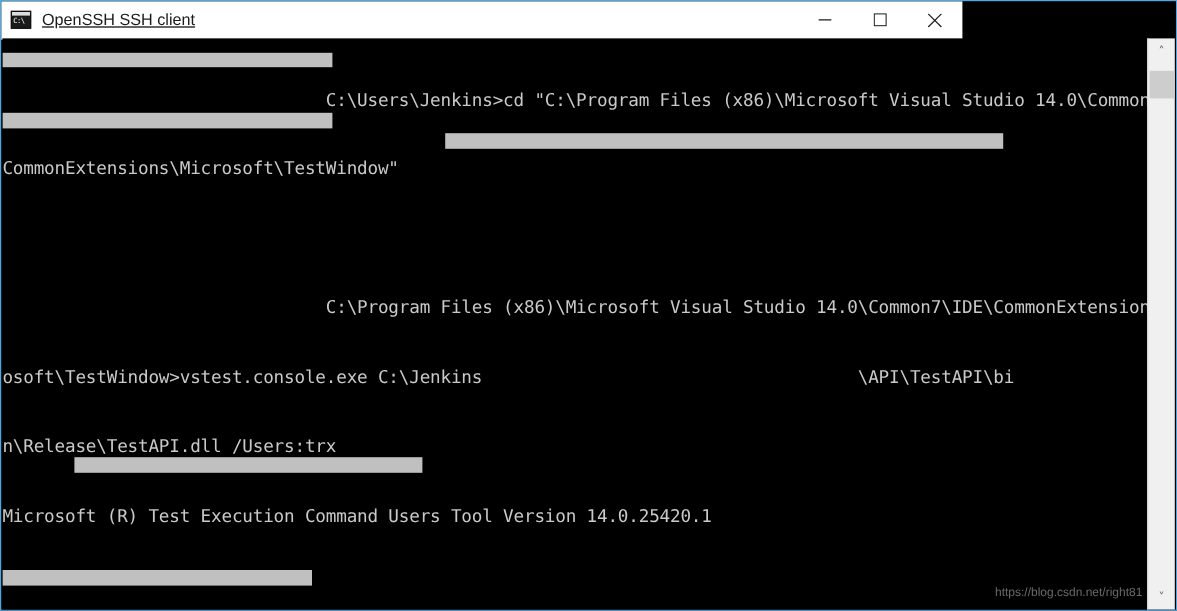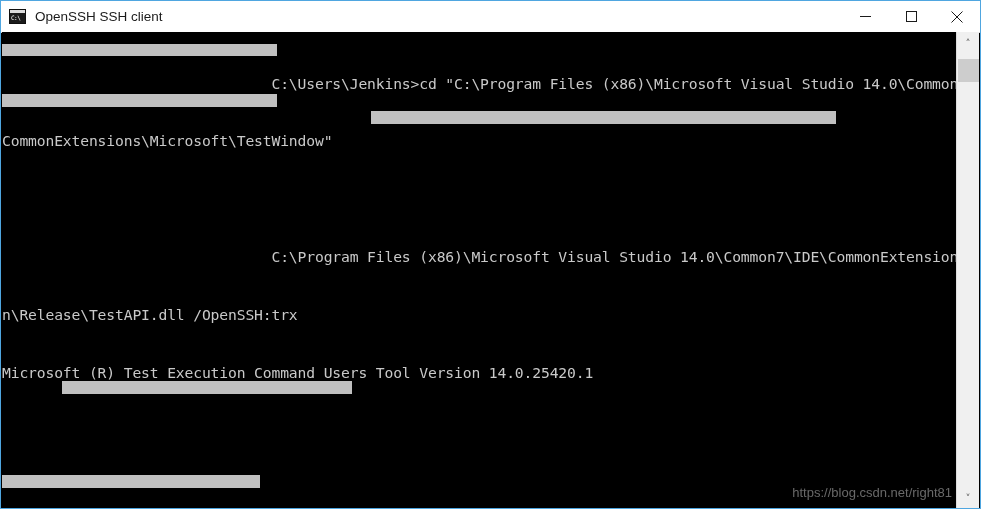--- a/index.html
+++ b/index.html
@@ -21,26 +21,27 @@
     box-sizing: border-box;
     background: #000000;
     border: 1px solid #4fa6e0;
     overflow: hidden;
   }
 
   
   #titlebar {
     position: absolute;
     top: 0; left: 0;
-    width: 979px;
+    width: 801px;
     height: 31px;
     background: #ffffff;
     border-bottom: 1px solid #d8d8d8;
     display: flex;
     align-items: center;
+    text-decoration: underline;
   }
   #app-icon {
     width: 17px;
     height: 15px;
     margin-left: 8px;
     margin-right: 9px;
     background: #1b1b1b;
     border: 1px solid #101010;
     position: relative;
     flex: 0 0 auto;
@@ -145,21 +146,21 @@
     height: 23px;
     background: #cdcdcd;
   }
 
   
   #watermark {
     position: absolute;
     right: 28px;
     bottom: 8px;
     font-family: "Liberation Sans", sans-serif;
-    font-size: 13px;
+    font-size: 10px;
     color: rgba(190,190,190,0.55);
     white-space: nowrap;
     z-index: 8;
     pointer-events: none;
   }
 </style>
 </head>
 <body>
 
 <div id="window">
@@ -185,21 +186,22 @@
         <line x1="11.5" y1="0.5" x2="0.5" y2="11.5" stroke="#1b1b1b" stroke-width="1"></line>
       </svg>
     </div>
   </div>
 
   <div id="console">
     <div class="cline">                               C:\Users\Jenkins&gt;cd "C:\Program Files (x86)\Microsoft Visual Studio 14.0\Common7\IDE\</div>
     <div class="cline">CommonExtensions\Microsoft\TestWindow"</div>
     <div class="cline blank"></div>
     <div class="cline">                               C:\Program Files (x86)\Microsoft Visual Studio 14.0\Common7\IDE\CommonExtensions\Micr</div>
-    <div class="cline">n\Release\TestAPI.dll /OpenSSH:trx</div>
+    <div class="cline">osoft\TestWindow&gt;vstest.console.exe C:\Jenkins                                    \API\TestAPI\bi</div>
+    <div class="cline">n\Release\TestAPI.dll /Users:trx</div>
     <div class="cline">Microsoft (R) Test Execution Command Users Tool Version 14.0.25420.1</div>
     
     
     
     
     
     
     
     
     

